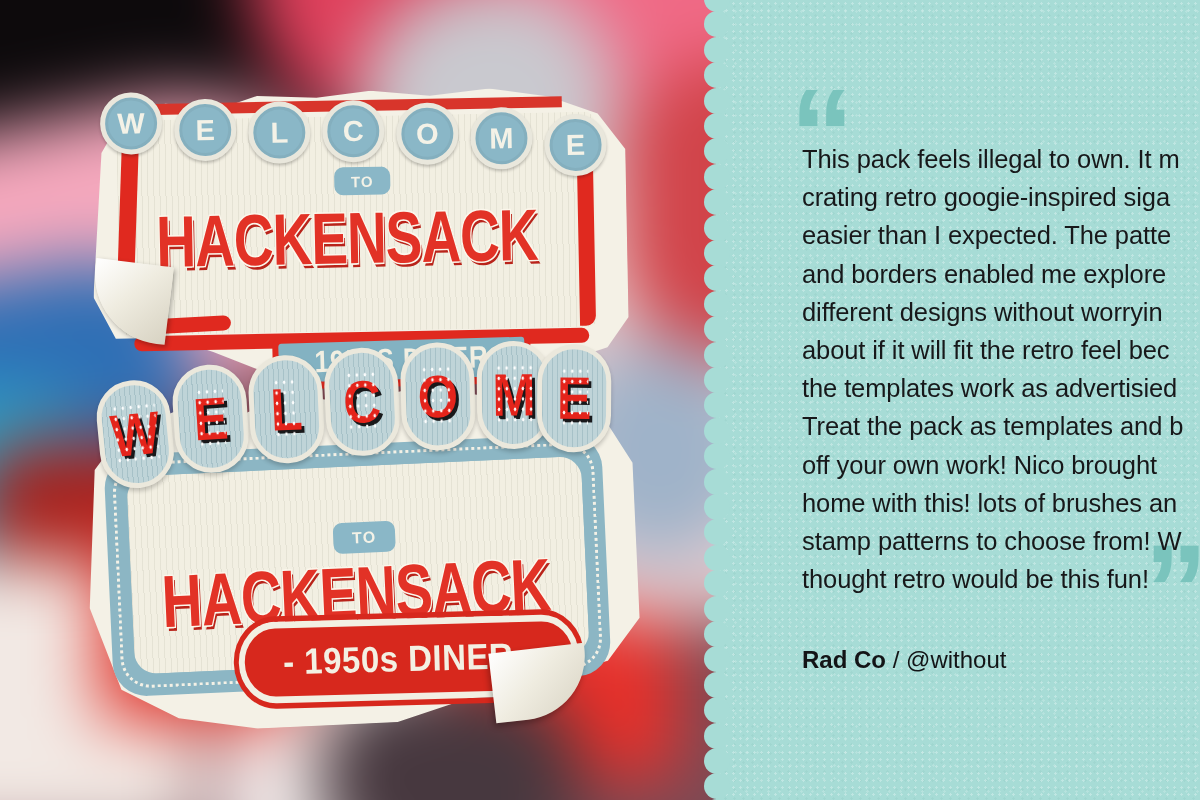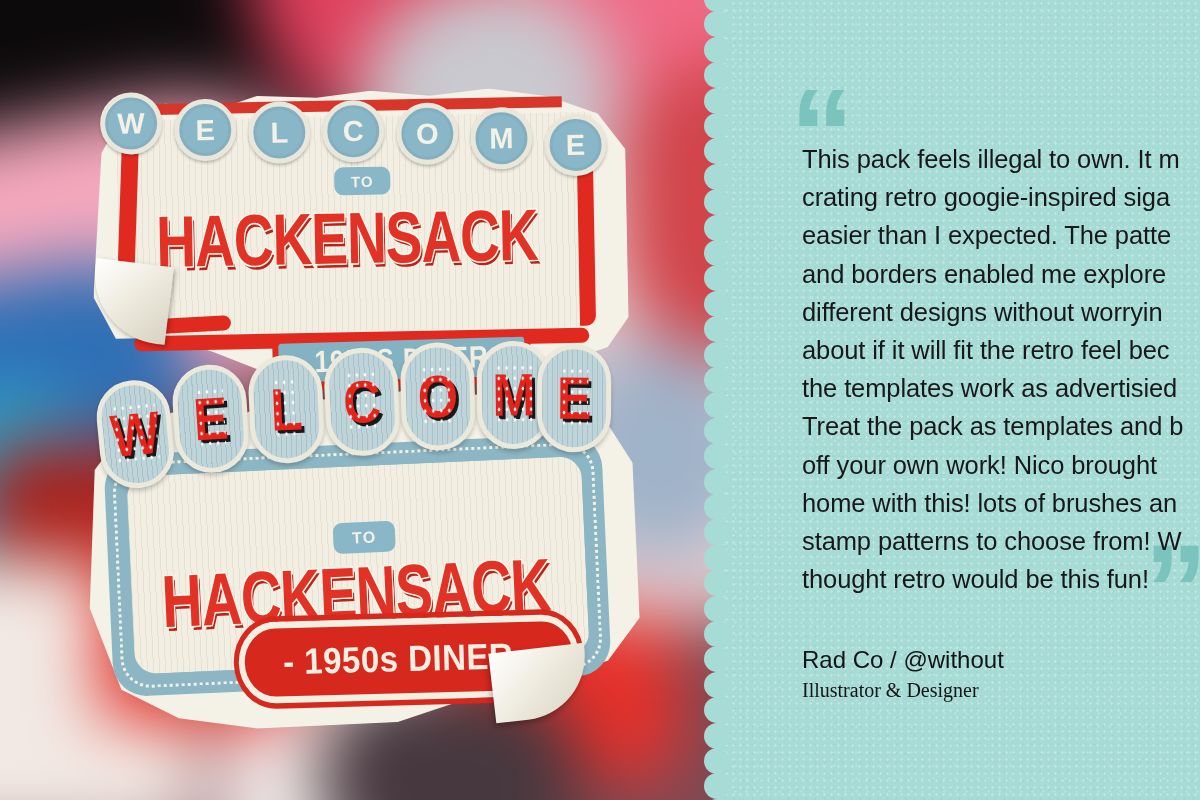--- a/index.html
+++ b/index.html
@@ -91,21 +91,21 @@
 
   .author{
     position:absolute; left:86px; top:645px;
     z-index:3;
   }
   .author-line{
     font-size:24px; color:#131416;
     line-height:30px;
     white-space:nowrap;
   }
-  .author-name{ font-weight:400;margin-top:42px; }
+  .author-name{ font-weight:700;margin-top:42px; }
   .author-handle{ font-weight:400; }
   .author-role{
     font-family:"Liberation Serif", serif;
     font-size:20px; color:#131416;
     line-height:27px; margin-top:2px;
     white-space:nowrap;
   }
 
   
   .sticker{ position:absolute; z-index:3; }
@@ -427,21 +427,20 @@
         <span class="ln">home with this! lots of brushes an</span>
         <span class="ln">stamp patterns to choose from! W</span>
         <span class="ln">thought retro would be this fun!</span>
       </div>
     </div>
 
     <div class="author">
       <div class="author-line">
         <span class="author-name">Rad Co</span><span class="author-handle"> / </span><span class="author-handle">@without</span>
       </div>
-      <div class="author-role">Illustrator &amp; Designer</div>
     </div>
   </div>
 
   <div class="scallops" id="scallops">
       <i style="top: -14px;"></i>
       <i style="top: 11.4px;"></i>
       <i style="top: 36.8px;"></i>
       <i style="top: 62.2px;"></i>
       <i style="top: 87.6px;"></i>
       <i style="top: 113px;"></i>

